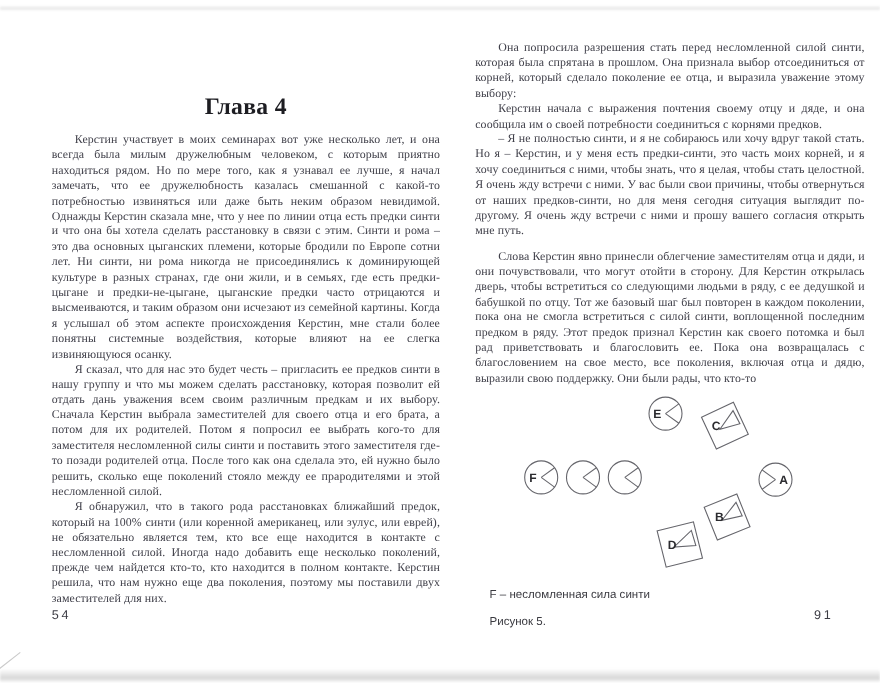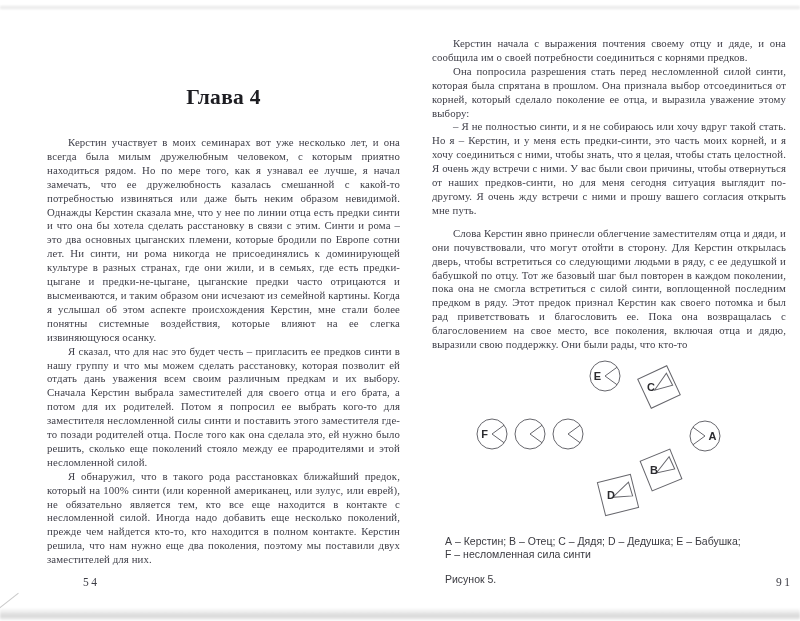--- a/index.html
+++ b/index.html
@@ -13,32 +13,32 @@
   .corner-scratch{position:absolute;left:-3px;top:600px;width:24px;height:1px;
         background:#c9c9c9;transform:rotate(-38deg);}
   .page{position:absolute;top:0;}
   .page-left{left:47px;width:353px;}
   .page-right{left:432px;width:354px;}
   .chapter-head{margin-top:84px;text-align:center;color:#1d1d22;
         font-family:Liberation Serif, serif;font-weight:bold;
         font-size:21.5px;line-height:26px;letter-spacing:.3px;}
   .body-text p{margin:0;font-size:10.8px;line-height:13.9px;text-align:justify;
         text-indent:21px;color:#40404a;letter-spacing:.1px;}
-  .page-left .body-text{margin-top:26px;}
+  .page-left .body-text{margin-top:11px;}
   .page-right .body-text p:first-child{margin-top:37px;}
   .para-gap{margin-top:9px !important;}
   .figure-svg{display:block;margin-top:5px;}
   .node-label{font-family:"Liberation Sans",sans-serif;font-size:11px;font-weight:bold;
         fill:#2c2c30;text-anchor:middle;}
   .caption{margin:8px 0 0 13px;font-family:"Liberation Sans",sans-serif;
         font-size:10.5px;line-height:13.5px;color:#3a3a40;}
   .figure-label{margin:11px 0 0 13px;font-family:"Liberation Sans",sans-serif;
         font-size:10.5px;color:#3a3a40;}
-  .page-number{position:absolute;top:576px;font-family:Liberation Serif, serif;
-        font-size:11.5px;color:#3c3c44;letter-spacing:2.5px;margin-left:36px;}
+  .page-number{position:absolute;top:554px;font-family:Liberation Sans, sans-serif;
+        font-size:11.5px;color:#3c3c44;letter-spacing:2.5px;}
   .pn-left{left:47px;}
   .pn-right{left:740px;}
 </style>
 </head>
 <body>
 
 <div class="scan">
 
   <div class="scan-edge-top"></div>
 
@@ -48,22 +48,22 @@
     </div>
     <div class="body-text">
       <p>Керстин участвует в моих семинарах вот уже несколько лет, и она всегда была милым дружелюбным человеком, с которым приятно находиться рядом. Но по мере того, как я узнавал ее лучше, я начал замечать, что ее дружелюбность казалась смешанной с какой-то потребностью извиняться или даже быть неким образом невидимой. Однажды Керстин сказала мне, что у нее по линии отца есть предки синти и что она бы хотела сделать расстановку в связи с этим. Синти и рома – это два основных цыганских племени, которые бродили по Европе сотни лет. Ни синти, ни рома никогда не присоединялись к доминирующей культуре в разных странах, где они жили, и в семьях, где есть предки-цыгане и предки-не-цыгане, цыганские предки часто отрицаются и высмеиваются, и таким образом они исчезают из семейной картины. Когда я услышал об этом аспекте происхождения Керстин, мне стали более понятны системные воздействия, которые влияют на ее слегка извиняющуюся осанку.</p>
       <p>Я сказал, что для нас это будет честь – пригласить ее предков синти в нашу группу и что мы можем сделать расстановку, которая позволит ей отдать дань уважения всем своим различным предкам и их выбору. Сначала Керстин выбрала заместителей для своего отца и его брата, а потом для их родителей. Потом я попросил ее выбрать кого-то для заместителя несломленной силы синти и поставить этого заместителя где-то позади родителей отца. После того как она сделала это, ей нужно было решить, сколько еще поколений стояло между ее прародителями и этой несломленной силой.</p>
       <p>Я обнаружил, что в такого рода расстановках ближайший предок, который на 100% синти (или коренной американец, или зулус, или еврей), не обязательно является тем, кто все еще находится в контакте с несломленной силой. Иногда надо добавить еще несколько поколений, прежде чем найдется кто-то, кто находится в полном контакте. Керстин решила, что нам нужно еще два поколения, поэтому мы поставили двух заместителей для них.</p>
     </div>
   </div>
 
   <div class="page page-right">
     <div class="body-text">
+      <p>Она попросила разрешения стать перед несломленной силой синти, которая была спрятана в прошлом. Она признала выбор отсоединиться от корней, который сделало поколение ее отца, и выразила уважение этому выбору:</p>
       <p>Керстин начала с выражения почтения своему отцу и дяде, и она сообщила им о своей потребности соединиться с корнями предков.</p>
-      <p>Она попросила разрешения стать перед несломленной силой синти, которая была спрятана в прошлом. Она признала выбор отсоединиться от корней, который сделало поколение ее отца, и выразила уважение этому выбору:</p>
       <p>– Я не полностью синти, и я не собираюсь или хочу вдруг такой стать. Но я – Керстин, и у меня есть предки-синти, это часть моих корней, и я хочу соединиться с ними, чтобы знать, что я целая, чтобы стать целостной. Я очень жду встречи с ними. У вас были свои причины, чтобы отвернуться от наших предков-синти, но для меня сегодня ситуация выглядит по-другому. Я очень жду встречи с ними и прошу вашего согласия открыть мне путь.</p>
       <p class="para-gap">Слова Керстин явно принесли облегчение заместителям отца и дяди, и они почувствовали, что могут отойти в сторону. Для Керстин открылась дверь, чтобы встретиться со следующими людьми в ряду, с ее дедушкой и бабушкой по отцу. Тот же базовый шаг был повторен в каждом поколении, пока она не смогла встретиться с силой синти, воплощенной последним предком в ряду. Этот предок признал Керстин как своего потомка и был рад приветствовать и благословить ее. Пока она возвращалась с благословением на свое место, все поколения, включая отца и дядю, выразили свою поддержку. Они были рады, что кто-то</p>
     </div>
     <svg class="figure-svg" width="356" height="170" viewBox="0 0 356 170">
         <g transform="translate(173,19)">
           <circle r="15" fill="none" stroke="#66666c"></circle>
           <line x1="0" y1="0" x2="12.14" y2="-8.82" stroke="#66666c"></line>
           <line x1="0" y1="0" x2="12.14" y2="8.82" stroke="#66666c"></line>
           <text x="-7.5" y="4" class="node-label">E</text>
         </g>
@@ -105,21 +105,20 @@
         </g>
         <g transform="translate(186,138)">
           <g transform="rotate(-14)">
             <rect x="-17" y="-17" width="34" height="34" fill="none" stroke="#66666c"></rect>
             <path d="M -5.78 1 L 13.26 -9.86 L 13.94 4.42 Z" fill="none" stroke="#66666c"></path>
           </g>
           <text x="-7" y="4" class="node-label">D</text>
         </g>
       </svg>
     <div class="caption">
-      <div>А – Керстин; В – Отец; С – Дядя; D – Дедушка; Е – Бабушка;</div>
       <div>F – несломленная сила синти</div>
     </div>
     <div class="figure-label">Рисунок 5.</div>
   </div>
 
   <div class="page-number pn-left">54</div>
   <div class="page-number pn-right">91</div>
 
   <div class="scan-shadow-bottom"></div>
   <div class="corner-scratch"></div>

